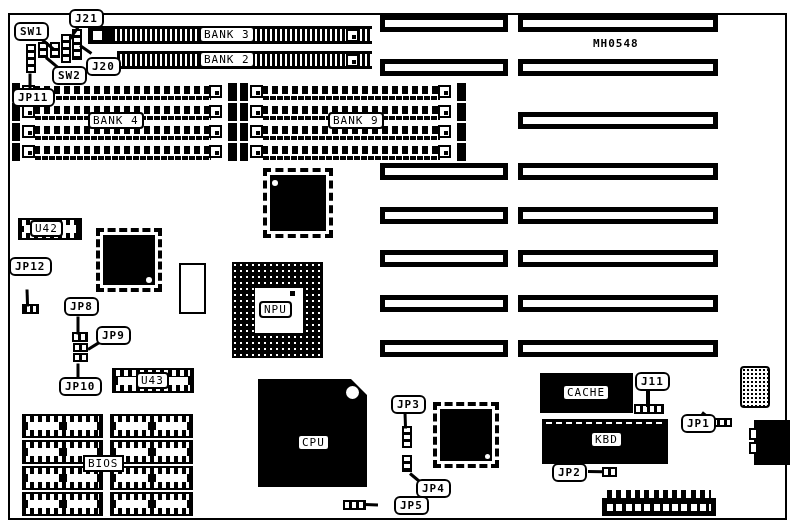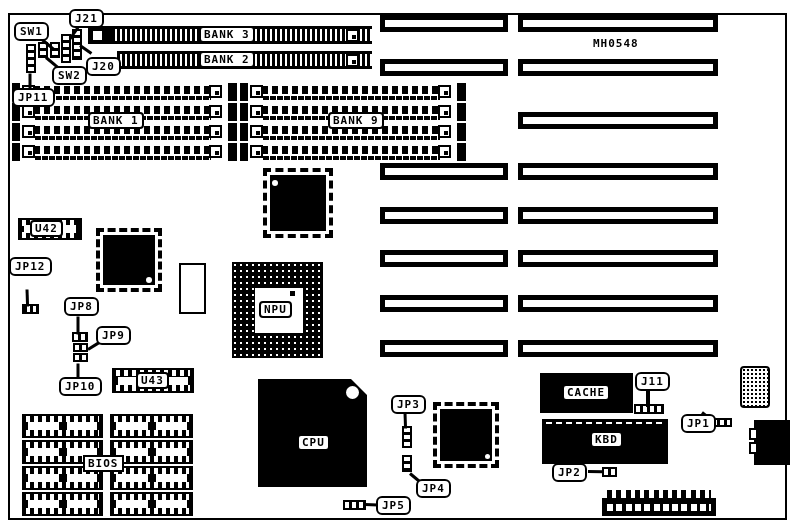--- a/index.html
+++ b/index.html
@@ -8,21 +8,21 @@
   #stage *{box-sizing:border-box}
   .abs{position:absolute}
   
   .board{position:absolute;left:8px;top:13px;width:779px;height:507px;border:2px solid #000}
   
   .co{position:absolute;border:2px solid #000;border-radius:6px;background:#fff;
       font-size:11px;font-weight:bold;letter-spacing:1px;line-height:13px;
       padding:1px 4px;text-align:center;z-index:30;white-space:nowrap}
   
   .lbl{position:absolute;border:2px solid #000;border-radius:4px;background:#fff;
-       font-size:11px;font-weight:bold;letter-spacing:1px;line-height:13px;
+       font-size:11px;font-weight:normal;letter-spacing:1px;line-height:13px;
        padding:0 3px;text-align:center;z-index:20;white-space:nowrap}
   .ptr{position:absolute;height:3px;background:#000;transform-origin:0 50%;z-index:25}
   
   .slot{position:absolute;height:17px;border:5px solid #000;background:#fff}
   
   .simm{position:absolute;height:18px}
   .simm .cl{position:absolute;left:0;top:0;width:8px;height:18px;background:#000}
   .simm .cr{position:absolute;right:0;top:0;width:9px;height:18px;background:#000}
   .simm .lt{position:absolute;top:2px;width:13px;height:13px;background:#fff;border:2px solid #000;z-index:2}
   .simm .lt::after{content:"";position:absolute;right:1px;bottom:1px;width:4px;height:4px;background:#000}
@@ -134,21 +134,21 @@
       <i class="lt" style="right:15px"></i>
       <i class="cr"></i>
     </div>
   <div class="simm" style="left:12px;top:143px;width:225px">
     <i class="cl"></i>
       <i class="lt" style="left:10px"></i>
       <i class="body"></i>
       <i class="lt" style="right:15px"></i>
       <i class="cr"></i>
     </div>
-  <div class="lbl" style="left:88px;top:112px">BANK 1</div>
+  <div class="lbl" style="left:88px;top:112px">BANK 4</div>
 
   <div class="simm" style="left:240px;top:83px;width:226px">
     <i class="cl"></i>
       <i class="lt" style="left:10px"></i>
       <i class="body"></i>
       <i class="lt" style="right:15px"></i>
       <i class="cr"></i>
     </div>
   <div class="simm" style="left:240px;top:103px;width:226px">
     <i class="cl"></i>
@@ -241,21 +241,21 @@
   <div class="co" style="left:391px;top:395px">JP3</div>
   <div class="ptr" style="left:405px;top:411px;width:16px;transform:rotate(88deg)"></div>
   <div class="jv" style="left:402px;top:426px;width:10px;height:22px"></div>
 
   <div class="jv" style="left:402px;top:455px;width:10px;height:17px"></div>
   <div class="ptr" style="left:410px;top:472px;width:14px;transform:rotate(40deg)"></div>
   <div class="co" style="left:416px;top:479px">JP4</div>
 
   <div class="jh" style="left:343px;top:500px;width:23px;height:10px"></div>
   <div class="ptr" style="left:365px;top:503px;width:13px;transform:rotate(2deg)"></div>
-  <div class="co" style="left:376px;top:496px">JP5</div>
+  <div class="co" style="left:394px;top:496px">JP5</div>
 
   <div class="dip" style="left:22px;top:414px;width:81px;height:24px">
       <i class="w1"></i>
       <i class="w2"></i>
     </div>
   <div class="dip" style="left:110px;top:414px;width:83px;height:24px">
       <i class="w1"></i>
       <i class="w2"></i>
     </div>
   <div class="dip" style="left:22px;top:440px;width:81px;height:24px">

